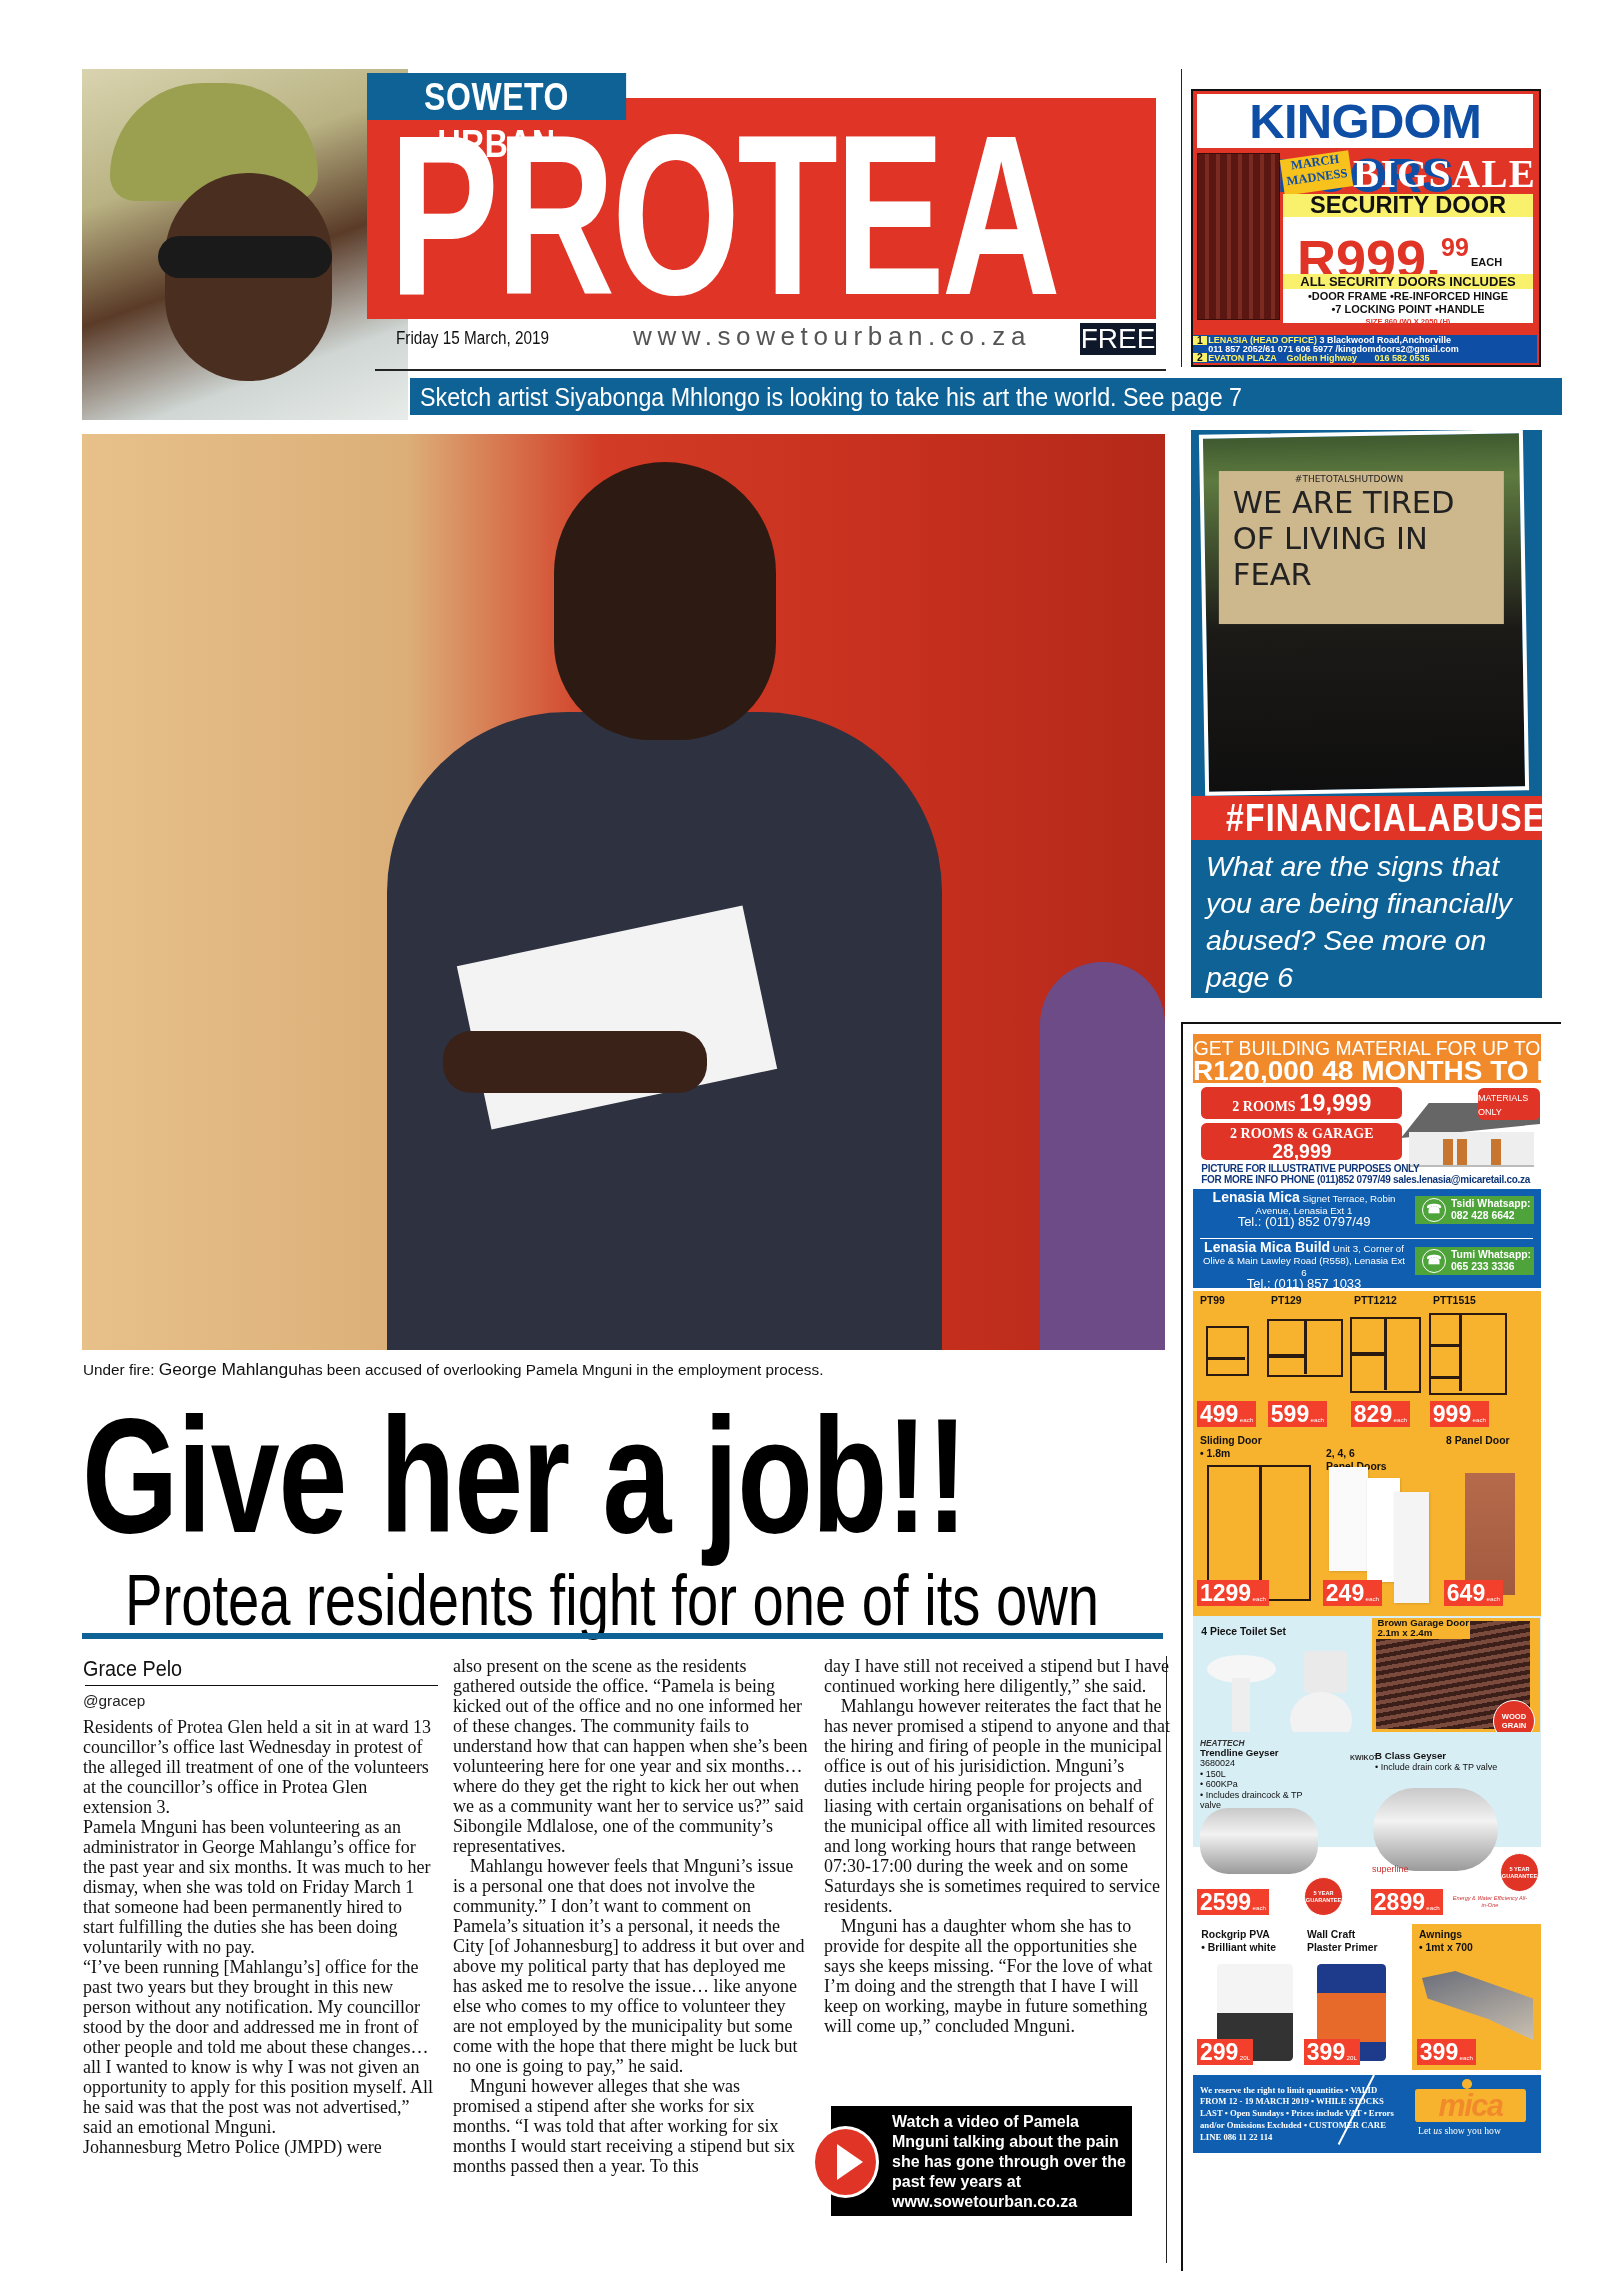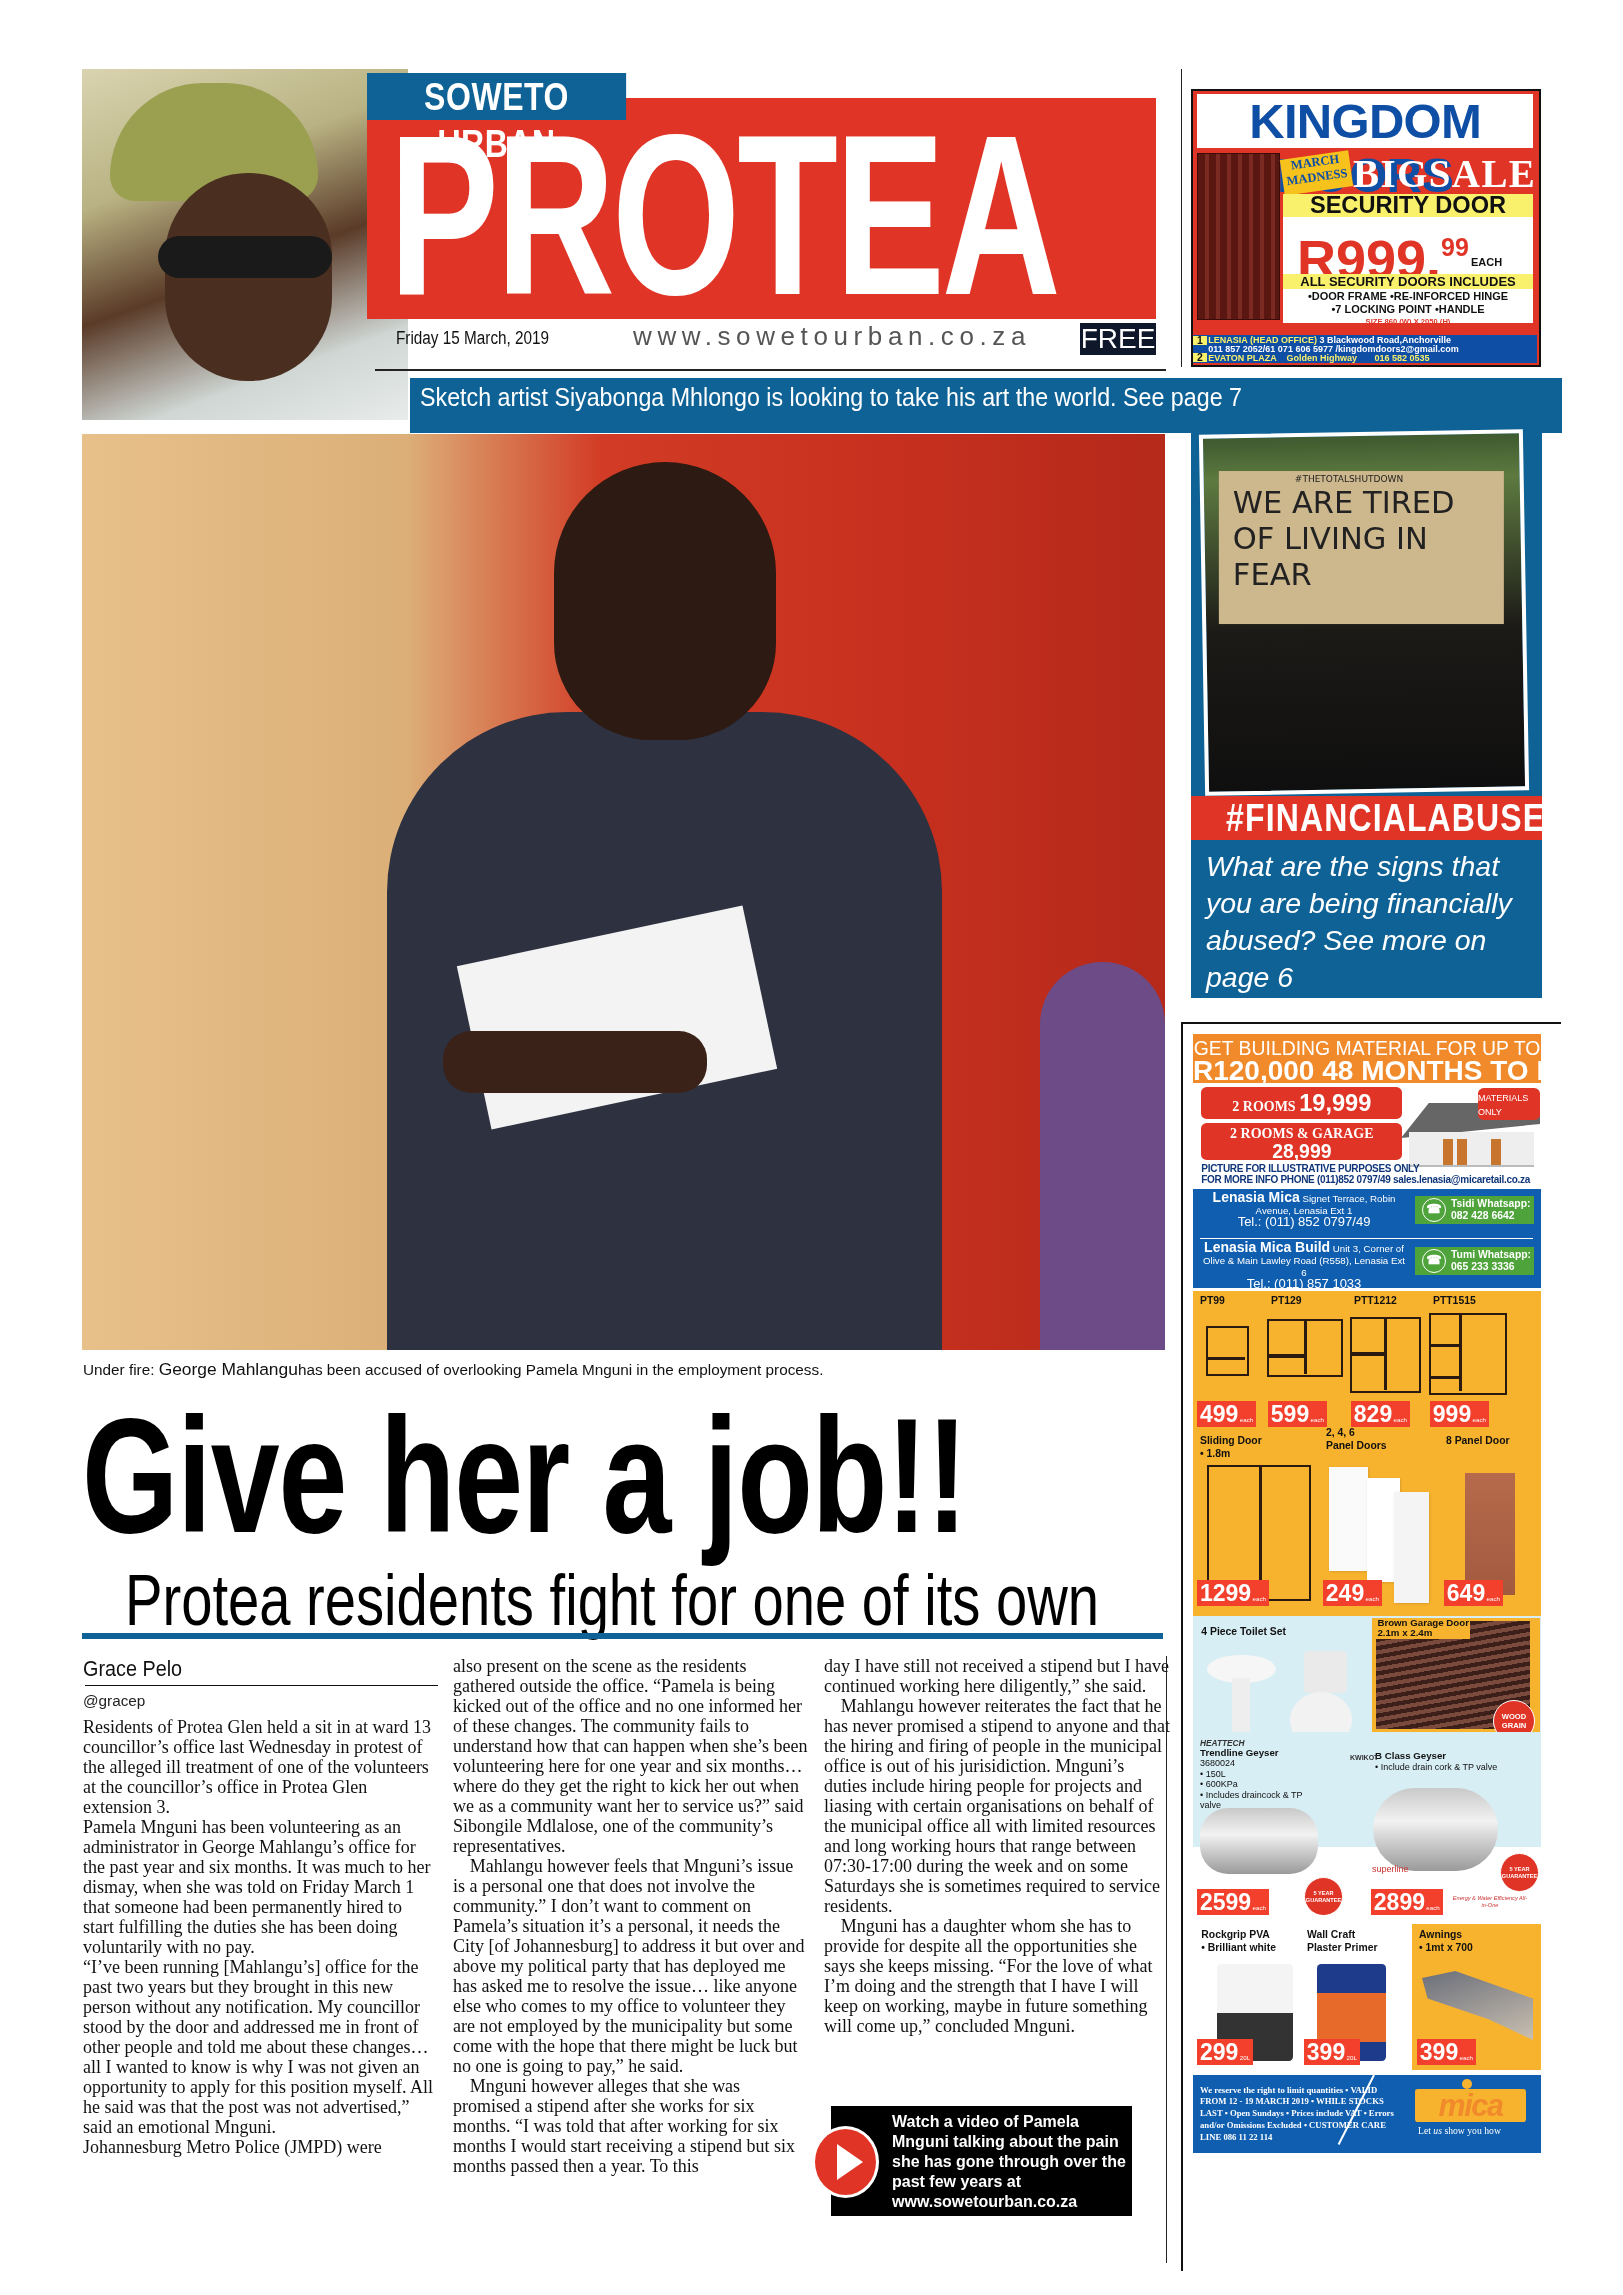--- a/index.html
+++ b/index.html
@@ -11,21 +11,21 @@
 #mast-photo .face{position:absolute;left:83px;top:104px;width:167px;height:208px;border-radius:83px;background:#4a2f20}
 #mast-photo .glasses{position:absolute;left:76px;top:167px;width:174px;height:42px;border-radius:21px;background:#1a1a1a}
 #soweto-urban{left:367px;top:73px;width:316px;height:47px;background:#0f6295;color:#fff;font-weight:bold;font-size:39px;text-align:center;line-height:47px;letter-spacing:0.7px;transform:scaleX(.82);transform-origin:left}
 #protea-block{left:367px;top:98px;width:789px;height:221px;background:#e03426}
 #protea-word{left:389px;top:111px;width:750px;height:208px;color:#fff;font-weight:bold;font-size:229px;line-height:208px;letter-spacing:-4.2px;transform:scaleX(.72);transform-origin:left;white-space:nowrap}
 #issue-date{left:396px;top:328px;font-size:18px;color:#111;transform:scaleX(.85);transform-origin:left}
 #website{left:633px;top:321px;font-size:26px;color:#555;letter-spacing:5.6px}
 #free-badge{left:1080px;top:323px;width:76px;height:32px;background:#0f172a;color:#fff;font-weight:normal;font-size:28px;text-align:center;line-height:32px}
 #mast-rule{left:375px;top:369px;width:791px;height:2.1px;background:#222}
 #vrule-top{left:1181px;top:69px;width:1.4px;height:298px;background:#222}
-#teaser-bar{left:410px;top:378px;width:1152px;height:55px;background:#0f6295;color:#fff;font-size:25px;line-height:39px;padding-left:9.7px}
+#teaser-bar{left:410px;top:378px;width:1152px;height:37px;background:#0f6295;color:#fff;font-size:25px;line-height:39px;padding-left:9.7px}
 #teaser-bar span{display:inline-block;transform:scaleX(.93);transform-origin:left;white-space:nowrap}
 
 #kd-ad{left:1191px;top:89px;width:350px;height:278px;border:2.8px solid #111;background:#e03426}
 #kd-title{left:4.2px;top:2.8px;width:336px;height:54px;background:#fff;color:#0f4ea5;font-weight:bold;font-size:49px;line-height:54px;text-align:center;letter-spacing:-0.7px;transform-origin:center}
 #kd-door{left:4.2px;top:62px;width:83px;height:167px;background:repeating-linear-gradient(90deg,#5a1610 0 7px,#7a2a20 7px 11px);border:1.4px solid #3a0c08}
 #kd-madness{left:89px;top:64px;width:69px;height:36px;background:#f7c21b;color:#0f4ea5;font-weight:bold;font-size:12.5px;line-height:15.3px;text-align:center;transform:rotate(-8deg);font-family:"Liberation Serif",serif}
 #kd-bigsale{left:160px;top:60px;color:#fff;font-weight:bold;font-size:39px;font-family:"Liberation Serif",serif;letter-spacing:1.4px}
 #kd-security{left:90px;top:103px;width:250px;height:23.6px;background:#f9f16b;color:#111;font-weight:bold;font-size:23.6px;line-height:23.6px;text-align:center}
 #kd-white{left:90px;top:126px;width:250px;height:106px;background:#fff}
 #kd-price{left:104px;top:129px;color:#e03426;font-weight:bold;font-size:54px;line-height:54px}
@@ -267,21 +267,21 @@
       </div>
     <div class="price" style="left:4.2px;top:110px"><span>499</span><small>each</small></div>
     <div class="price" style="left:75px;top:110px"><span>599</span><small>each</small></div>
     <div class="price" style="left:158px;top:110px"><span>829</span><small>each</small></div>
     <div class="price" style="left:237px;top:110px"><span>999</span><small>each</small></div>
 
     <div class="plabel" style="left:7px;top:144px;line-height:12.5px">
         <div>Sliding Door</div>
         <div>• 1.8m</div>
       </div>
-    <div class="plabel" style="left:133px;top:136px;line-height:12.5px">
+    <div class="plabel" style="left:133px;top:157px;line-height:12.5px">
         <div>2, 4, 6</div>
         <div>Panel Doors</div>
       </div>
     <div class="plabel" style="left:253px;top:144px">8 Panel Door</div>
     <div class="frame" style="left:14px;top:174px;width:104px;height:136px">
         <div class="bar" style="left:50px;top:0;width:2.8px;height:130px"></div>
       </div>
     <div class="abs" style="left:136px;top:176px;width:39px;height:104px;background:#fafafa;box-shadow:1.4px 1.4px 2.8px #0003"></div>
     <div class="abs" style="left:174px;top:187px;width:33px;height:104px;background:#fff;box-shadow:1.4px 1.4px 2.8px #0003"></div>
     <div class="abs" style="left:201px;top:201px;width:35px;height:111px;background:#f4f4f4;box-shadow:1.4px 1.4px 2.8px #0003"></div>

